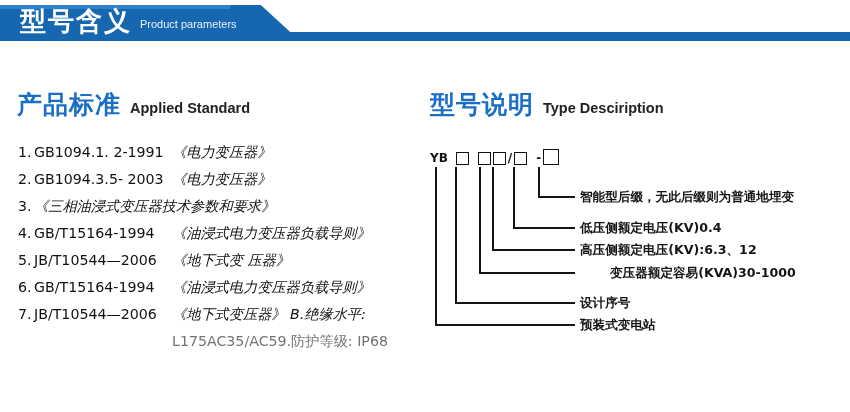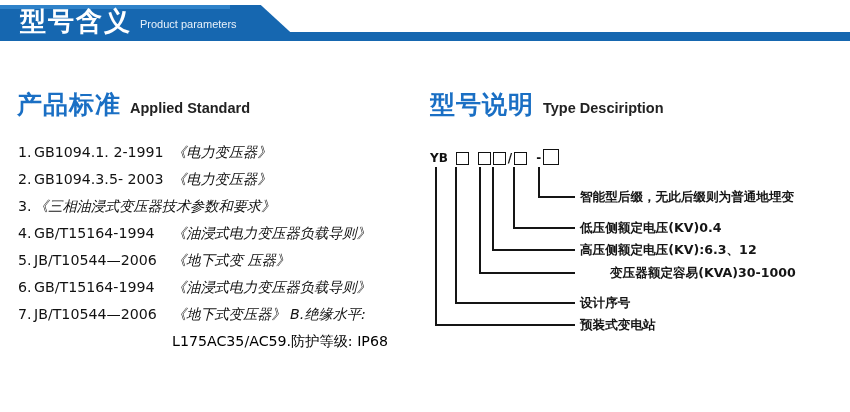--- a/index.html
+++ b/index.html
@@ -68,21 +68,21 @@
   .std-row{
     display:flex;align-items:baseline;
     height:27px;
     font-size:14.2px;color:#111;
     font-family:"DejaVu Sans","Liberation Sans",sans-serif;
   }
   .std-num{width:16px;flex:0 0 16px;}
   .std-code{width:138px;flex:0 0 138px;white-space:nowrap;}
   .std-name{white-space:nowrap;font-style:italic;}
   .std-cont{
-    height:27px;font-size:14.2px;color:#000000;padding-left:154px;
+    height:27px;font-size:14.2px;color:#737373;padding-left:154px;
     font-family:"DejaVu Sans","Liberation Sans",sans-serif;
     white-space:nowrap;
   }
 
   
   #type-diagram{
     position:absolute;left:425px;top:140px;width:425px;height:200px;
   }
   #code-line{
     position:absolute;left:5px;top:9px;

